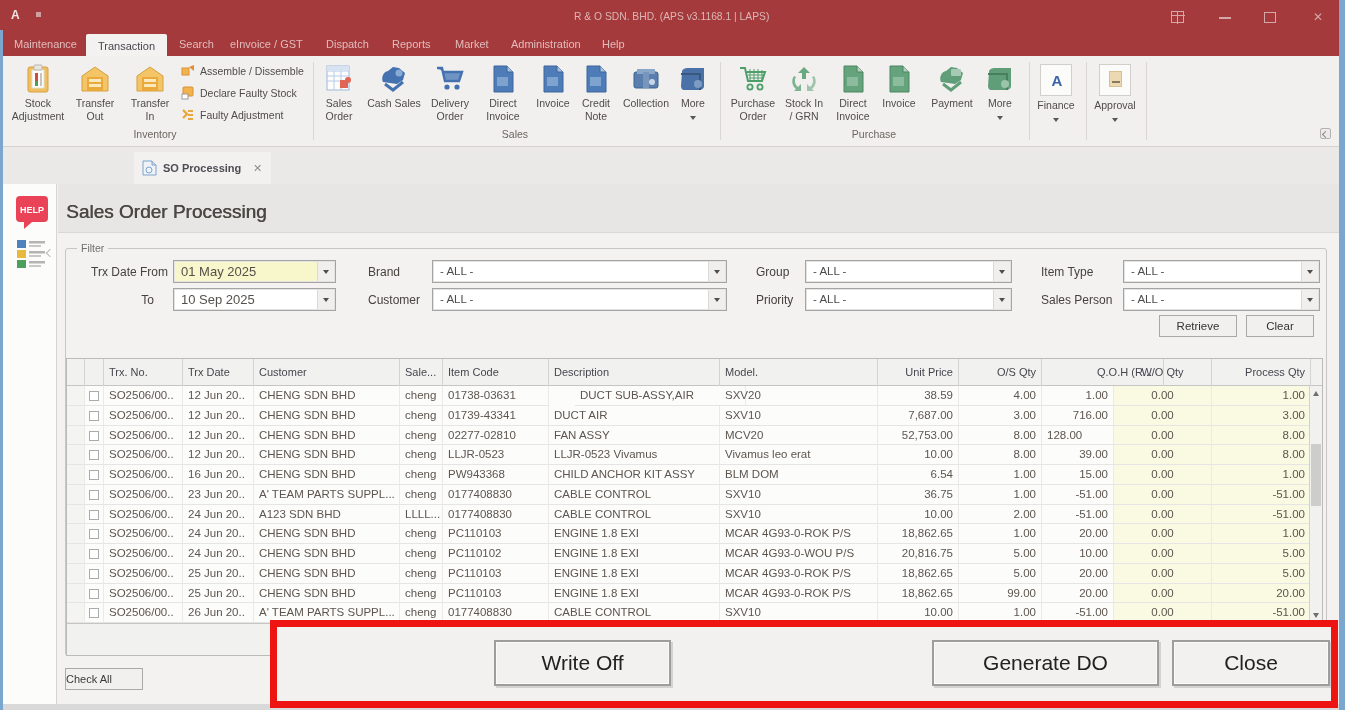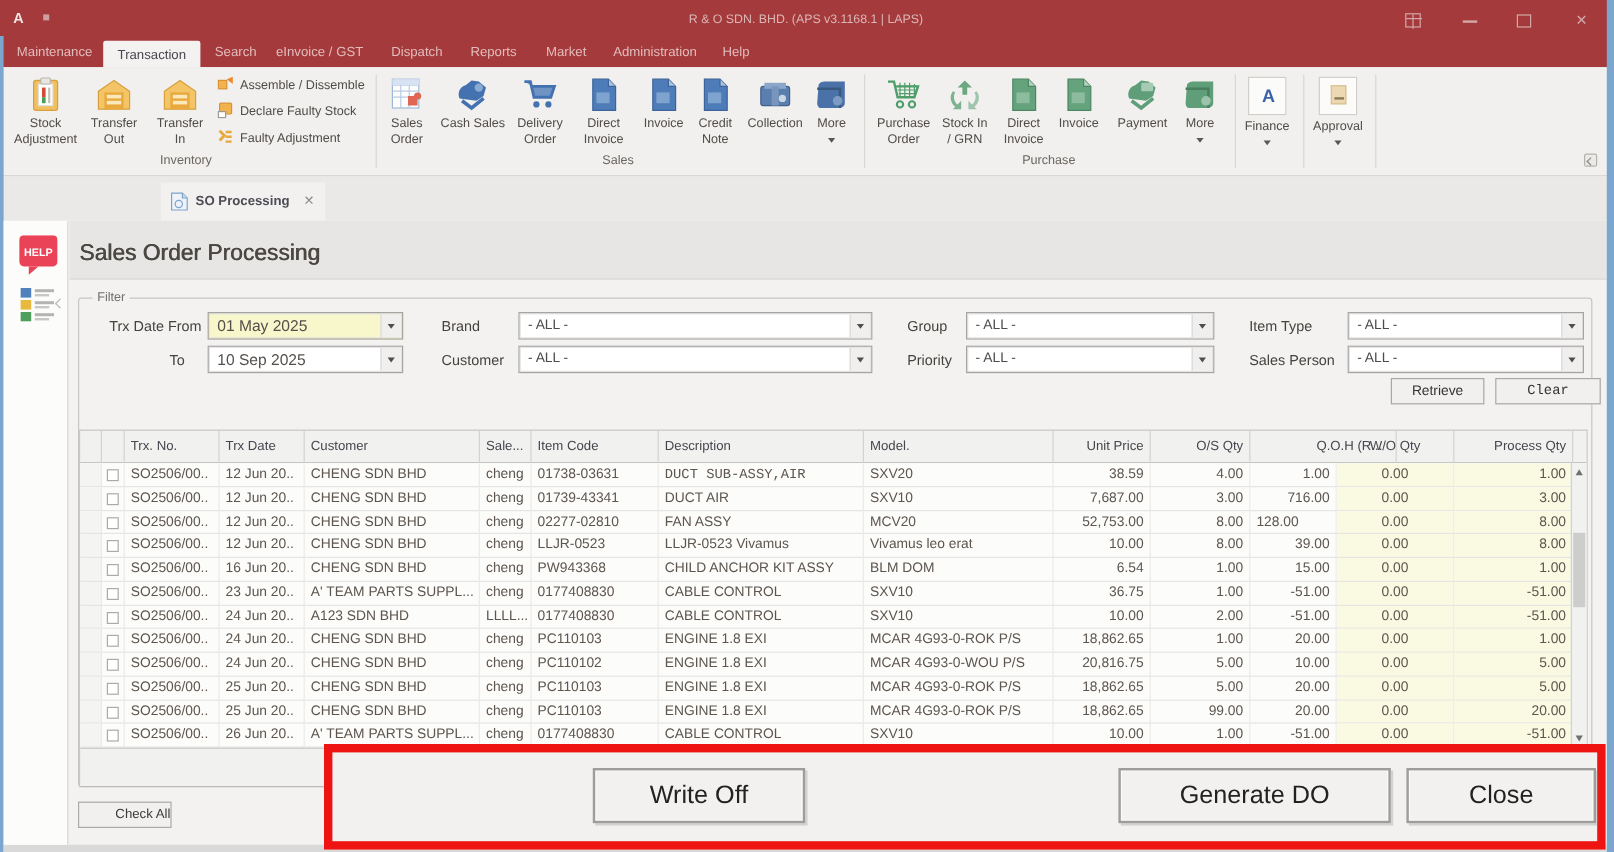--- a/index.html
+++ b/index.html
@@ -43,21 +43,21 @@
   #grid { left:66px; top:358px; width:1257px; height:298px; background:#fff; border:1px solid #bcbbba; }
   #ghead { position:absolute; left:0; top:0; width:1255px; height:27px; background:#f1f1f0; border-bottom:1px solid #c6c5c4; }
   .hcell { position:absolute; top:0; height:27px; font-size:11px; color:#46464e; line-height:27px; border-right:1px solid #d4d3d2; padding:0 5px; overflow:hidden; white-space:nowrap; }
   #gbody { position:absolute; left:0; top:27px; width:1255px; height:237px; overflow:hidden; background:#fcfcfb; }
   .grow { position:absolute; left:0; width:1255px; height:19.75px; }
   .gcell { position:absolute; top:0; height:19.75px; font-size:11.5px; color:#5d554e; line-height:19.75px; border-right:1px solid #ebeae9; border-bottom:1px solid #e6e5e4; padding:0 5px; overflow:hidden; white-space:nowrap; }
   .cb { position:absolute; left:5px; top:5px; width:10px; height:10px; background:#fff; border:1px solid #ababab; }
   #vscroll { position:absolute; left:1242px; top:27px; width:13px; height:237px; background:#f1f1f0; border-left:1px solid #d2d1d0; }
   #hstrip { position:absolute; left:0; top:264px; width:1255px; height:32px; background:#f1f1f0; border-top:1px solid #c6c5c4; }
   
-  #checkall { left:65px; top:668px; width:78px; height:22px; background:#f1f0ef; border:1px solid #abaaa9; font-size:11px; color:#3a3a3a; text-align:right; line-height:20px; }
+  #checkall { left:65px; top:668px; width:78px; height:22px; background:#f1f0ef; border:1px solid #abaaa9; font-size:11px; color:#3a3a3a; text-align:left; line-height:20px; }
   #redbox { left:270px; top:620px; width:1068px; height:88px; border:7px solid #ee1411; background:#f2f1f0; }
   .bigbtn { position:absolute; top:13px; height:46px; background:#f2f1f0; border:2px solid #9e9d9c; box-shadow:inset 0 0 0 1px #fafaf9, 2px 2px 0 rgba(120,120,120,0.25); font-size:21px; color:#222; text-align:center; line-height:42px; }
 </style>
 </head>
 <body>
 
 <div class="abs" id="titlebar">
   <div class="abs" style="left:11px; top:8px; font-size:12px; font-weight:bold; color:#f2e4e4;">A</div>
   <div class="abs" style="left:36px; top:12px; width:5px; height:5px; background:#cf9f9f;"></div>
   <div class="abs" style="left:574px; top:11px; font-size:10.3px; color:#dcb6b6;">R &amp; O SDN. BHD. (APS v3.1168.1 | LAPS)</div>
@@ -321,21 +321,21 @@
   <div class="combo" style="left:432px; top:288px; width:295px;">- ALL -<span class="arrowbox"></span></div>
   <div class="flabel" style="left:756px; top:264px; width:48px; text-align:left;">Group</div>
   <div class="combo" style="left:805px; top:260px; width:207px;">- ALL -<span class="arrowbox"></span></div>
   <div class="flabel" style="left:756px; top:292px; width:48px; text-align:left;">Priority</div>
   <div class="combo" style="left:805px; top:288px; width:207px;">- ALL -<span class="arrowbox"></span></div>
   <div class="flabel" style="left:1041px; top:264px; width:76px; text-align:left;">Item Type</div>
   <div class="combo" style="left:1123px; top:260px; width:197px;">- ALL -<span class="arrowbox"></span></div>
   <div class="flabel" style="left:1041px; top:292px; width:80px; text-align:left;">Sales Person</div>
   <div class="combo" style="left:1123px; top:288px; width:197px;">- ALL -<span class="arrowbox"></span></div>
   <div class="fbtn" style="left:1159px; top:315px; width:78px;">Retrieve</div>
-  <div class="fbtn" style="left:1246px; top:315px; width:88px;font-family:Liberation Mono, monospace;">Clear</div>
+  <div class="fbtn" style="left:1246px; top:315px; width:68px;">Clear</div>
 </div>
 
 <div class="abs" id="grid">
   <div id="ghead">
     <div class="hcell" style="left:0px; width:18px;"></div>
     <div class="hcell" style="left:18px; width:19px;"></div>
     <div class="hcell" style="left:37px; width:79px;">Trx. No.</div>
     <div class="hcell" style="left:116px; width:71px;">Trx Date</div>
     <div class="hcell" style="left:187px; width:146px;">Customer</div>
     <div class="hcell" style="left:333px; width:43px;">Sale...</div>
@@ -350,21 +350,21 @@
   </div>
   <div id="gbody">
     <div class="grow" style="top:0.0px;">
       <div class="gcell" style="left:0px; width:18px; background:#f4f4f3;"></div>
       <div class="gcell" style="left:18px; width:19px;"></div>
       <div class="gcell" style="left:37px; width:79px;">SO2506/00..</div>
       <div class="gcell" style="left:116px; width:71px;">12 Jun 20..</div>
       <div class="gcell" style="left:187px; width:146px;">CHENG SDN BHD</div>
       <div class="gcell" style="left:333px; width:43px;">cheng</div>
       <div class="gcell" style="left:376px; width:106px;">01738-03631</div>
-      <div class="gcell" style="left:482px; width:171px;font-family:Liberation Mono, monospace;">DUCT SUB-ASSY,AIR</div>
+      <div class="gcell" style="left:508px; width:171px;">DUCT SUB-ASSY,AIR</div>
       <div class="gcell" style="left:653px; width:158px;">SXV20</div>
       <div class="gcell" style="left:811px; width:81px; text-align:right;">38.59</div>
       <div class="gcell" style="left:892px; width:83px; text-align:right;">4.00</div>
       <div class="gcell" style="left:975px; width:72px; text-align:right;">1.00</div>
       <div class="gcell" style="left:1047px; width:98px; text-align:center; background:#fafae3;">0.00</div>
       <div class="gcell" style="left:1145px; width:99px; text-align:right; background:#fafae3;">1.00</div>
       <div class="cb" style="left:22px;"></div>
     </div>
     <div class="grow" style="top:19.75px;">
       <div class="gcell" style="left:0px; width:18px; background:#f4f4f3;"></div>

